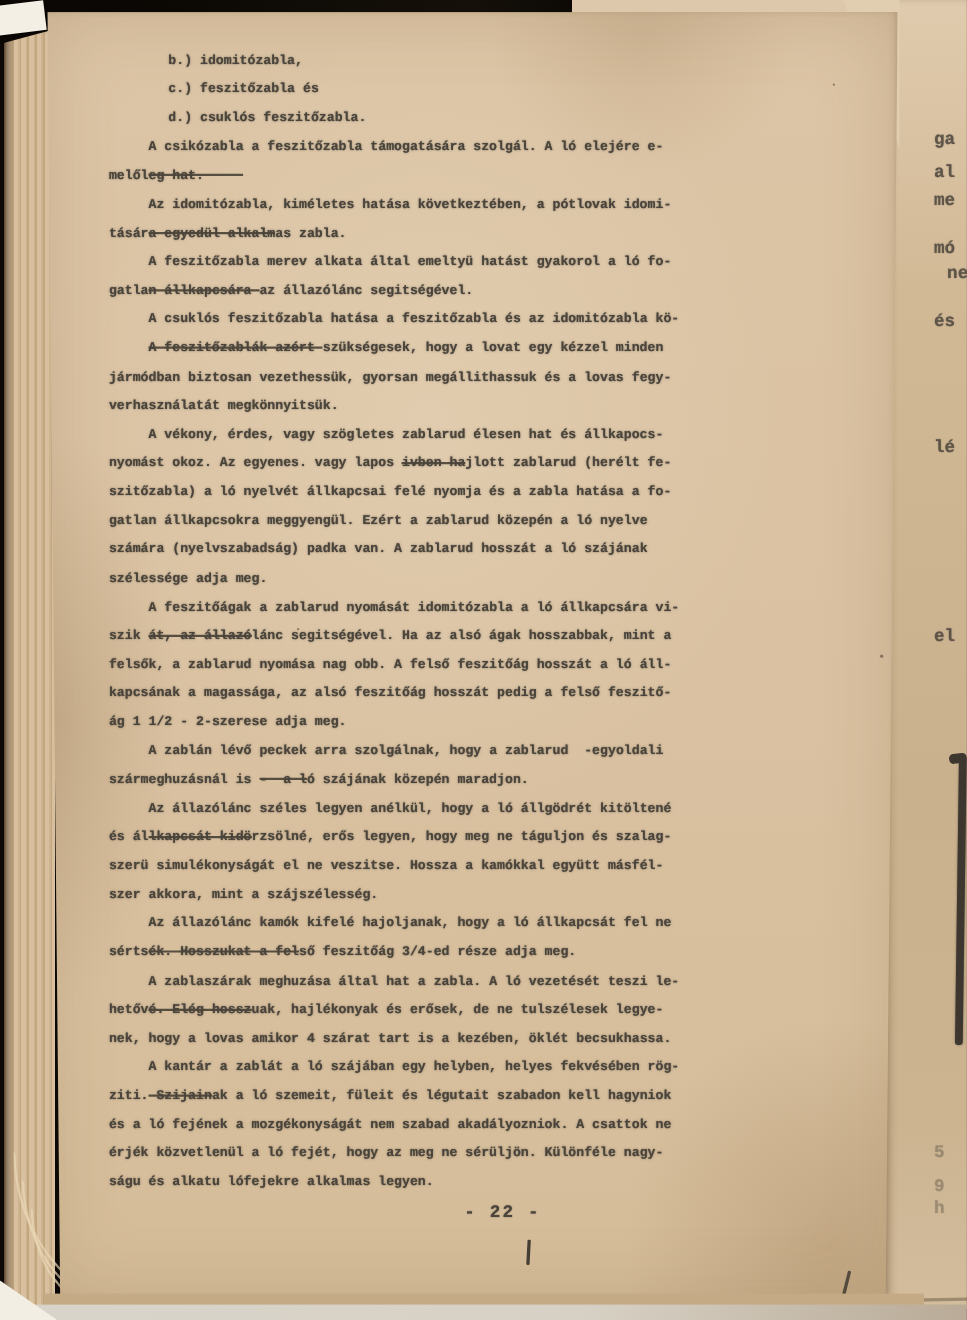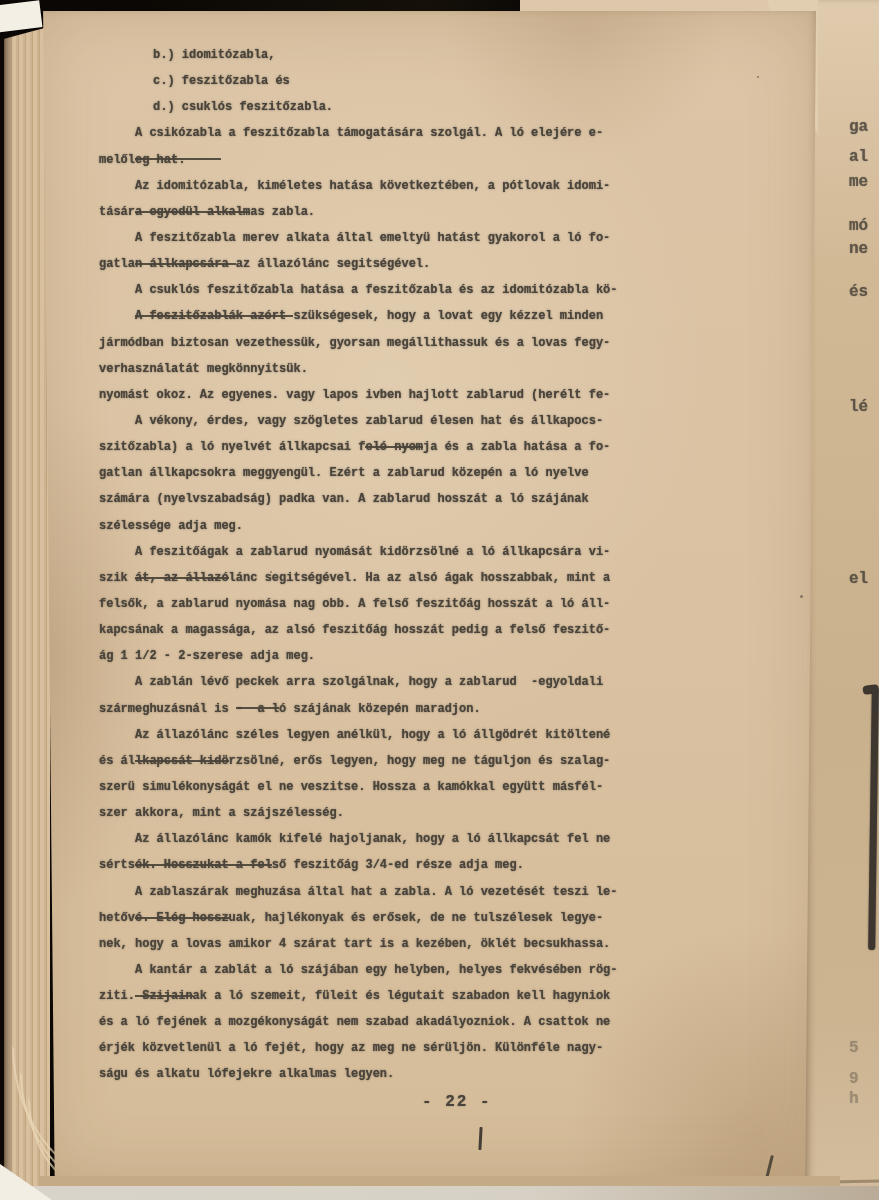--- a/index.html
+++ b/index.html
@@ -139,21 +139,21 @@
   <div class="tl-white"></div>
 
   <div class="top-behind"></div>
 
   <div class="right-page">
     <div>
         <span class="frag" style="top: 118px;">ga</span>
         <span class="frag" style="top: 148px;">al</span>
         <span class="frag" style="top: 173px;">me</span>
         <span class="frag" style="top: 217px;">mó</span>
-        <span class="frag" style="top: 240px;">ne</span>
+        <span class="frag" style="top: 240px; margin-left: 12px;">ne</span>
         <span class="frag" style="top: 283px;">és</span>
         <span class="frag" style="top: 366px; margin-left: 43px;">má</span>
         <span class="frag" style="top: 398px;">lé</span>
         <span class="frag" style="top: 570px;">el</span>
         <span class="frag faint" style="top: 1039px;">5</span>
         <span class="frag faint" style="top: 1070px;">9</span>
         <span class="frag faint" style="top: 1090px;">h</span>
       </div>
     <div class="rp-bar"></div>
     <div class="rp-line"></div>
@@ -168,27 +168,27 @@
         <div class="line para"><span class="u">A csikózabla</span><span> a feszitőzabla támogatására szolgál. A ló elejére e-</span></div>
         <div class="line flush"><span>melőleg hat.</span></div>
         <div class="line para"><span class="u">Az idomitózabla,</span><span> kiméletes hatása következtében, a pótlovak idomi-</span></div>
         <div class="line flush"><span>tására egyedül alkalmas zabla.</span></div>
         <div class="line para"><span class="u">A feszitőzabla</span><span> merev alkata által emeltyü hatást gyakorol a ló fo-</span></div>
         <div class="line flush"><span>gatlan állkapcsára az állazólánc segitségével.</span></div>
         <div class="line para"><span class="u">A csuklós feszitőzabla</span><span> hatása a feszitőzabla és az idomitózabla kö-</span></div>
         <div class="line para"><span>A feszitőzablák azért szükségesek, hogy a lovat egy kézzel minden</span></div>
         <div class="line flush"><span>jármódban biztosan vezethessük, gyorsan megállithassuk és a lovas fegy-</span></div>
         <div class="line flush"><span>verhasználatát megkönnyitsük.</span></div>
+        <div class="line para"><span>A vékony, érdes, vagy szögletes </span><span class="u">zablarud</span><span> élesen hat és állkapocs-</span></div>
         <div class="line flush"><span>nyomást okoz. Az egyenes. vagy lapos ivben hajlott zablarud (herélt fe-</span></div>
-        <div class="line para"><span>A vékony, érdes, vagy szögletes </span><span class="u">zablarud</span><span> élesen hat és állkapocs-</span></div>
         <div class="line flush"><span>szitőzabla) a ló nyelvét állkapcsai felé nyomja és a zabla hatása a fo-</span></div>
         <div class="line flush"><span>gatlan állkapcsokra meggyengül. Ezért a zablarud közepén a ló nyelve</span></div>
         <div class="line flush"><span>számára (nyelvszabadság) padka van. A zablarud hosszát a ló szájának</span></div>
         <div class="line flush"><span>szélessége adja meg.</span></div>
-        <div class="line para"><span class="u">A feszitőágak</span><span> a zablarud nyomását kidörzsölné a ló állkapcsára vi-</span></div>
+        <div class="line para"><span class="u">A feszitőágak</span><span> a zablarud nyomását idomitózabla a ló állkapcsára vi-</span></div>
         <div class="line flush"><span>szik át, az állazólánc segitségével. Ha az alsó ágak hosszabbak, mint a</span></div>
         <div class="line flush"><span>felsők, a zablarud nyomása nag obb. A felső feszitőág hosszát a ló áll-</span></div>
         <div class="line flush"><span>kapcsának a magassága, az alsó feszitőág hosszát pedig a felső feszitő-</span></div>
         <div class="line flush"><span>ág 1 1/2 - 2-szerese adja meg.</span></div>
         <div class="line para"><span>A zablán lévő </span><span class="u">peckek</span><span> arra szolgálnak, hogy a zablarud  -egyoldali</span></div>
         <div class="line flush"><span>szármeghuzásnál is -  a ló szájának közepén maradjon.</span></div>
         <div class="line para"><span class="u">Az állazólánc</span><span> széles legyen anélkül, hogy a ló állgödrét kitöltené</span></div>
         <div class="line flush"><span>és állkapcsát kidörzsölné, erős legyen, hogy meg ne táguljon és szalag-</span></div>
         <div class="line flush"><span>szerü simulékonyságát el ne veszitse. Hossza a kamókkal együtt másfél-</span></div>
         <div class="line flush"><span>szer akkora, mint a szájszélesség.</span></div>

